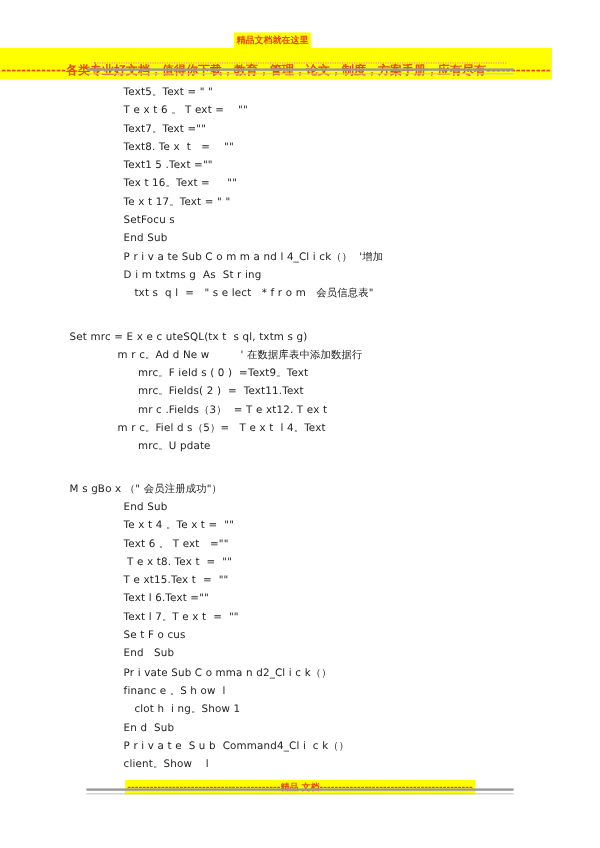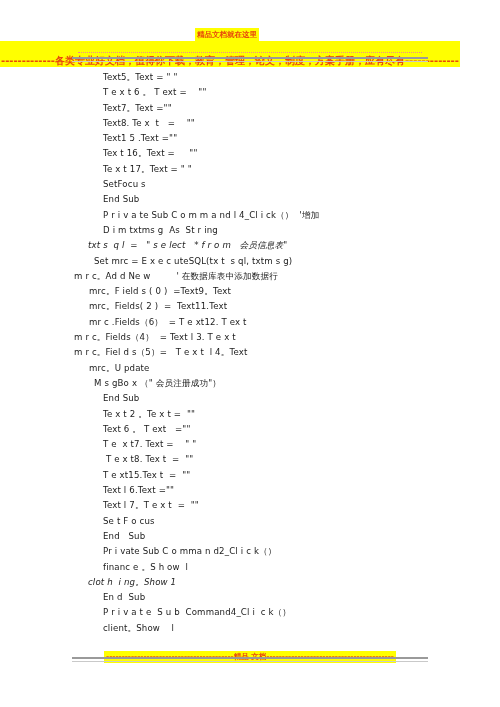--- a/index.html
+++ b/index.html
@@ -89,24 +89,24 @@
   .line {
     font-family: "DejaVu Sans", "Liberation Sans", sans-serif;
     font-size: 8.6px;
     color: #1b1b1b;
     line-height: 15.3px;
     height: 15.3px;
     white-space: pre;
     padding-left: 103px;
     letter-spacing: 0.15px;
   }
-  .line.i1 { padding-left: 88px; font-style: italic; }
-  .line.i2 { padding-left: 94px; }
-  .line.i3 { padding-left: 74px; }
-  .line.i4 { padding-left: 89px; }
+  .line.i1 { padding-left: 112px; }
+  .line.i2 { padding-left: 58px; margin-top: 20px; }
+  .line.i3 { padding-left: 98px; }
+  .line.i4 { padding-left: 115px; }
 
   
   .footer {
     position: absolute;
     left: 0;
     top: 645px;
     width: 500px;
     text-align: center;
   }
   .ftr-ink {
@@ -164,29 +164,27 @@
       <div class="line">Te x t 17。Text = " "</div>
       <div class="line">SetFocu s</div>
       <div class="line">End Sub</div>
       <div class="line">P r i v a te Sub C o m m a nd l 4_Cl i ck（）  '增加</div>
       <div class="line">D i m txtms g  As  St r ing</div>
       <div class="line i1">txt s  q l  =   " s e lect   * f r o m   会员信息表"</div>
       <div class="line i2">Set mrc = E x e c uteSQL(tx t  s ql, txtm s g)</div>
       <div class="line i3">m r c。Ad d Ne w         ' 在数据库表中添加数据行</div>
       <div class="line i4">mrc。F ield s ( 0 )  =Text9。Text</div>
       <div class="line i4">mrc。Fields( 2 )  =  Text11.Text</div>
-      <div class="line i4">mr c .Fields（6）  = T e xt12. T ex t</div>
-      <div class="line i3">m r c。Fields（4）  = Text l 3. T e x t</div>
+      <div class="line i4">mr c .Fields（3）  = T e xt12. T ex t</div>
       <div class="line i3">m r c。Fiel d s（5）=   T e x t  l 4。Text</div>
       <div class="line i4">mrc。U pdate</div>
       <div class="line i2">M s gBo x （" 会员注册成功"）</div>
       <div class="line">End Sub</div>
-      <div class="line">Te x t 2 。Te x t =  ""</div>
+      <div class="line">Te x t 4 。Te x t =  ""</div>
       <div class="line">Text 6 。 T ext   =""</div>
-      <div class="line">T e  x t7. Text =    " "</div>
       <div class="line"> T e x t8. Tex t  =  ""</div>
       <div class="line">T e xt15.Tex t  =  ""</div>
       <div class="line">Text l 6.Text =""</div>
       <div class="line">Text l 7。T e x t  =  ""</div>
       <div class="line">Se t F o cus</div>
       <div class="line">End   Sub</div>
       <div class="line">Pr i vate Sub C o mma n d2_Cl i c k（）</div>
       <div class="line">financ e 。S h ow  l</div>
       <div class="line i1">clot h  i ng。Show 1</div>
       <div class="line">En d  Sub</div>

